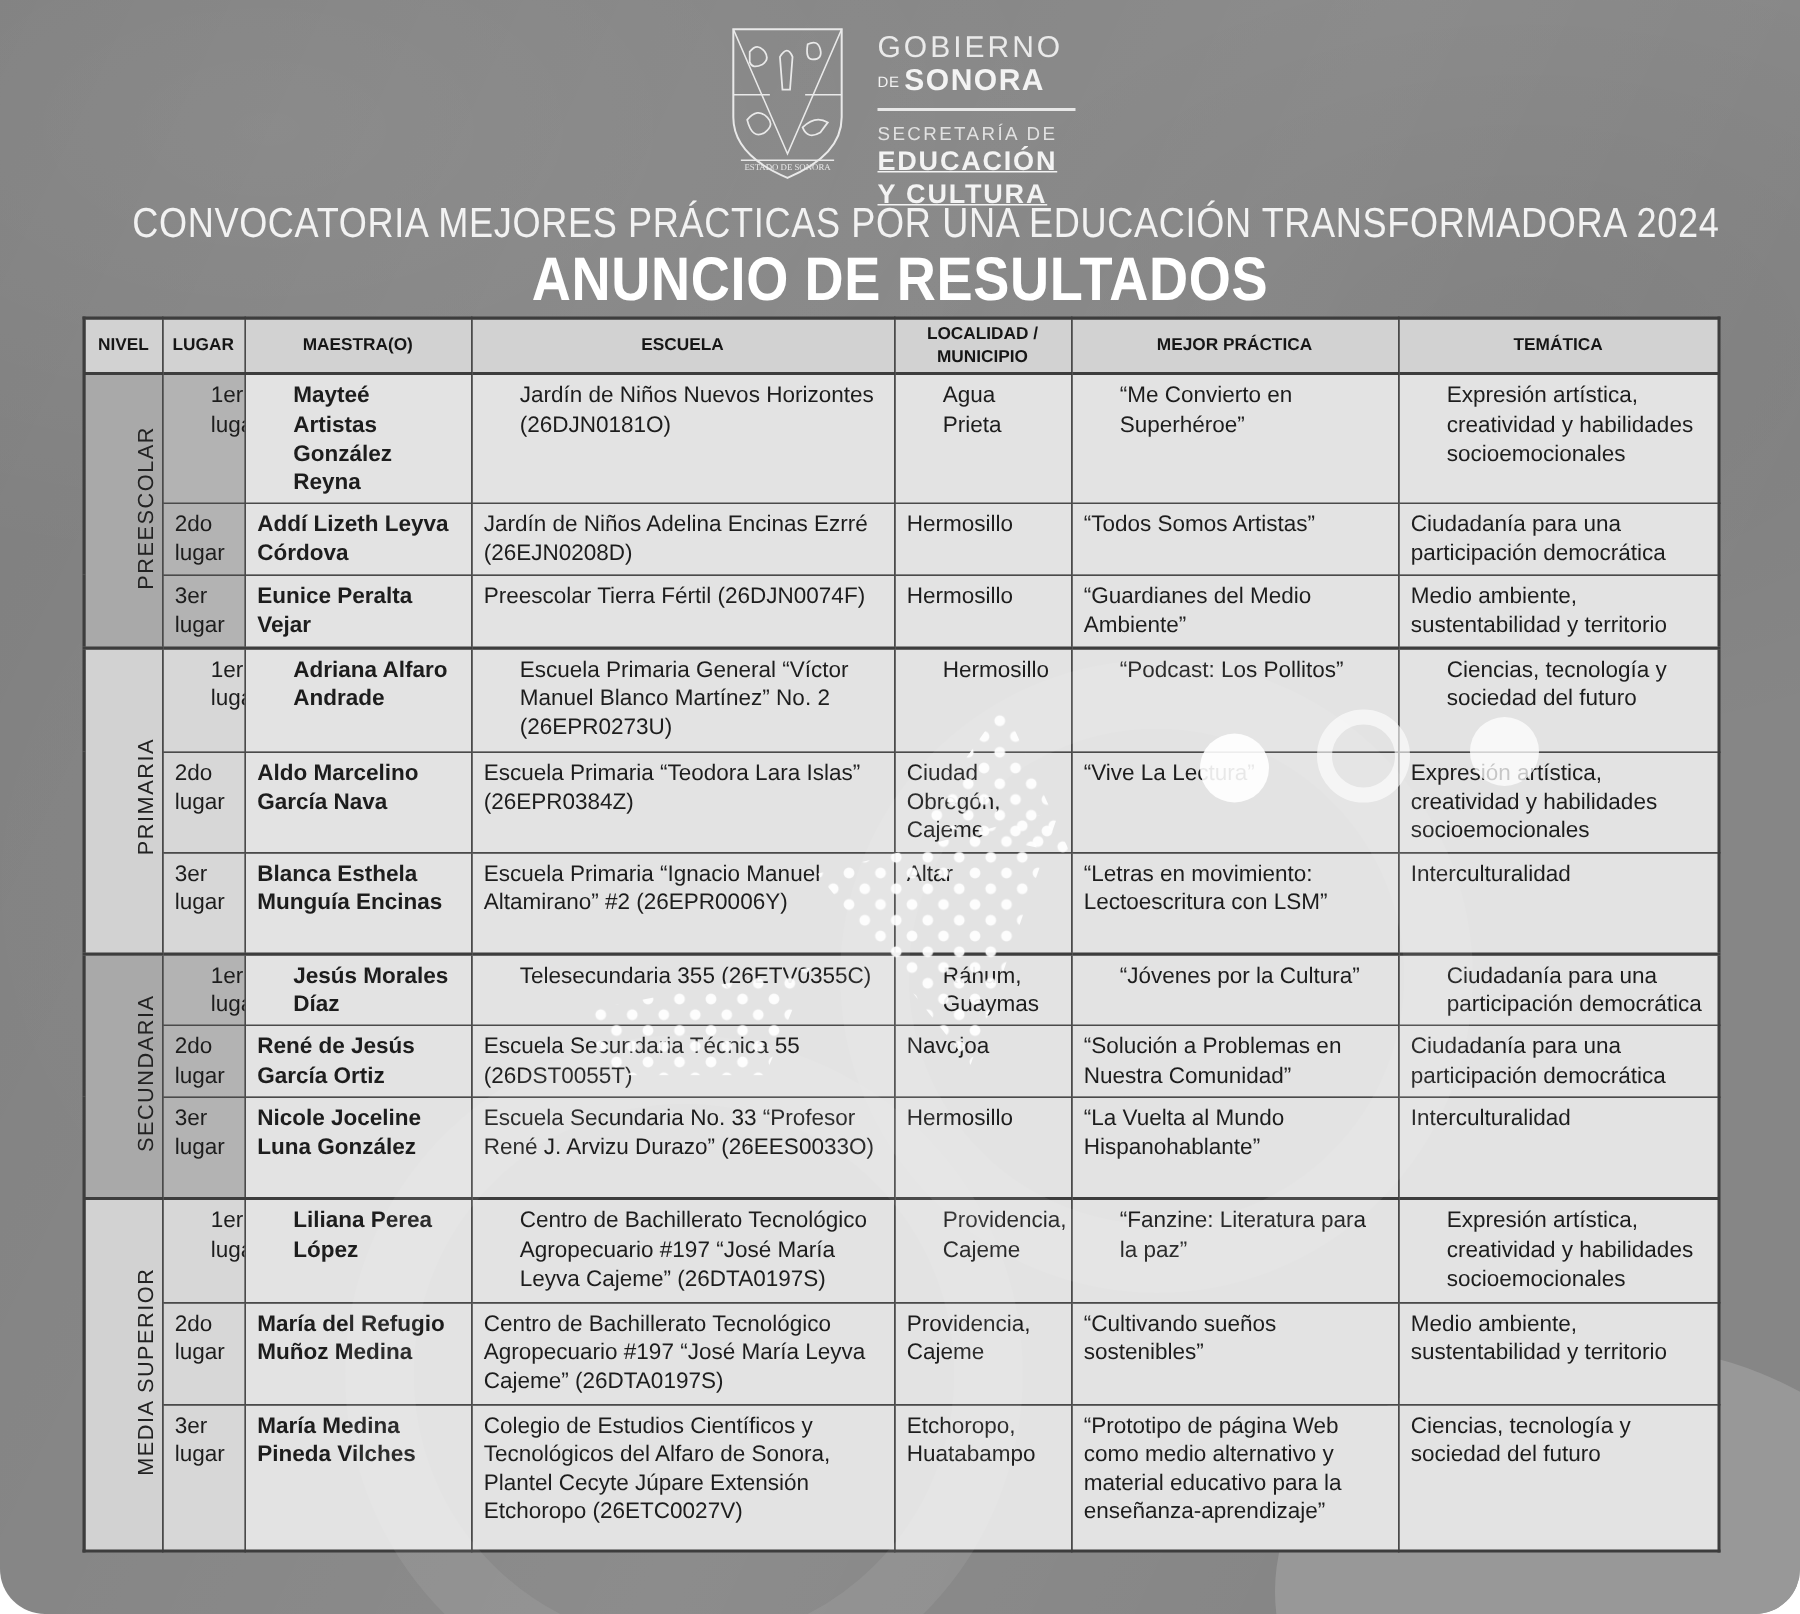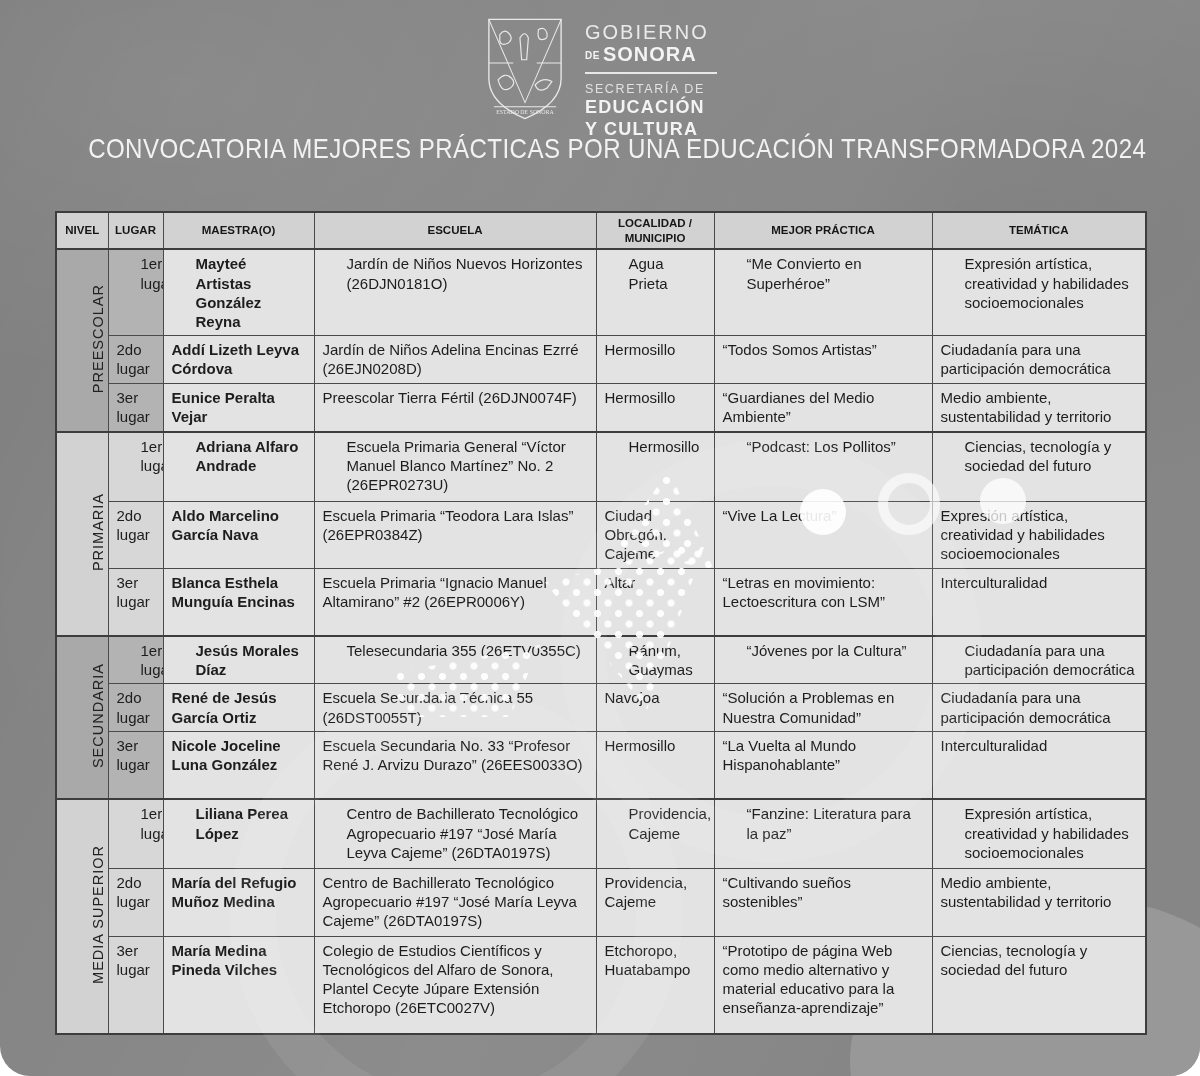--- a/index.html
+++ b/index.html
@@ -13,24 +13,24 @@
       radial-gradient(800px 600px at 40% 55%, rgba(255,255,255,.05), transparent 65%),
       linear-gradient(115deg, rgba(0,0,0,.06) 0%, transparent 30%, rgba(255,255,255,.05) 55%, transparent 80%),
       #868686;
   }
   
   .hdr{position:absolute;top:14px;left:0;width:100%;display:flex;justify-content:center;align-items:flex-start;gap:18px;z-index:2;}
   .shield{width:84px;height:110px;position:relative;flex:0 0 auto;}
   .logo-text{color:#efefef;padding-top:8px;}
   .gob1{font-size:20px;font-weight:300;letter-spacing:2px;line-height:1.05;color:#eaeaea;}
   .gob2{font-size:20px;font-weight:800;letter-spacing:1px;line-height:1.1;color:#f3f3f3;}
-  .gob2 .de{font-size:10px;font-weight:700;letter-spacing:.5px;margin-right:3px;vertical-align:2px;margin-top:21px;}
+  .gob2 .de{font-size:10px;font-weight:400;letter-spacing:.5px;margin-right:3px;vertical-align:2px;margin-top:21px;}
   .logo-rule{width:132px;height:2px;background:#e8e8e8;margin:7px 0 7px 0;border:0;}
   .sec1{font-size:12.5px;font-weight:300;letter-spacing:1.6px;color:#e2e2e2;line-height:1.3;}
-  .sec2{font-size:18px;font-weight:800;letter-spacing:1.2px;color:#f3f3f3;line-height:1.2;}
+  .sec2{font-size:18px;font-weight:800;letter-spacing:1.2px;color:#f3f3f3;line-height:1.2;text-decoration:underline;}
   
   .title1{position:absolute;top:133px;left:2px;width:100%;text-align:center;color:#f2f2f2;
     font-size:28px;font-weight:500;letter-spacing:.5px;z-index:2;}
   .title1 span{display:inline-block;transform:scaleX(.86);transform-origin:center;white-space:nowrap;}
   .title2{position:absolute;top:163px;left:0;width:100%;text-align:center;color:#ffffff;
     font-size:41px;font-weight:800;letter-spacing:.5px;z-index:2;}
   .title2 span{display:inline-block;transform:scaleX(.88);transform-origin:center;white-space:nowrap;}
   
   .tblwrap{position:absolute;left:55px;top:211px;width:1090px;z-index:2;}
   table{border-collapse:collapse;table-layout:fixed;width:1090px;border:2px solid #3d3d3d;}
@@ -103,20 +103,21 @@
       <div class="gob1">GOBIERNO</div>
       <div class="gob2"><span class="de">DE</span><span>SONORA</span></div>
       <div class="logo-rule"></div>
       <div class="sec1">SECRETARÍA DE</div>
       <div class="sec2">EDUCACIÓN</div>
       <div class="sec2">Y CULTURA</div>
     </div>
   </div>
 
   <div class="title1"><span>CONVOCATORIA MEJORES PRÁCTICAS POR UNA EDUCACIÓN TRANSFORMADORA 2024</span></div>
+  <div class="title2"><span>ANUNCIO DE RESULTADOS</span></div>
 
   <div class="tblwrap">
     <table>
       <colgroup>
           <col class="c0">
           <col class="c1">
           <col class="c2">
           <col class="c3">
           <col class="c4">
           <col class="c5">

